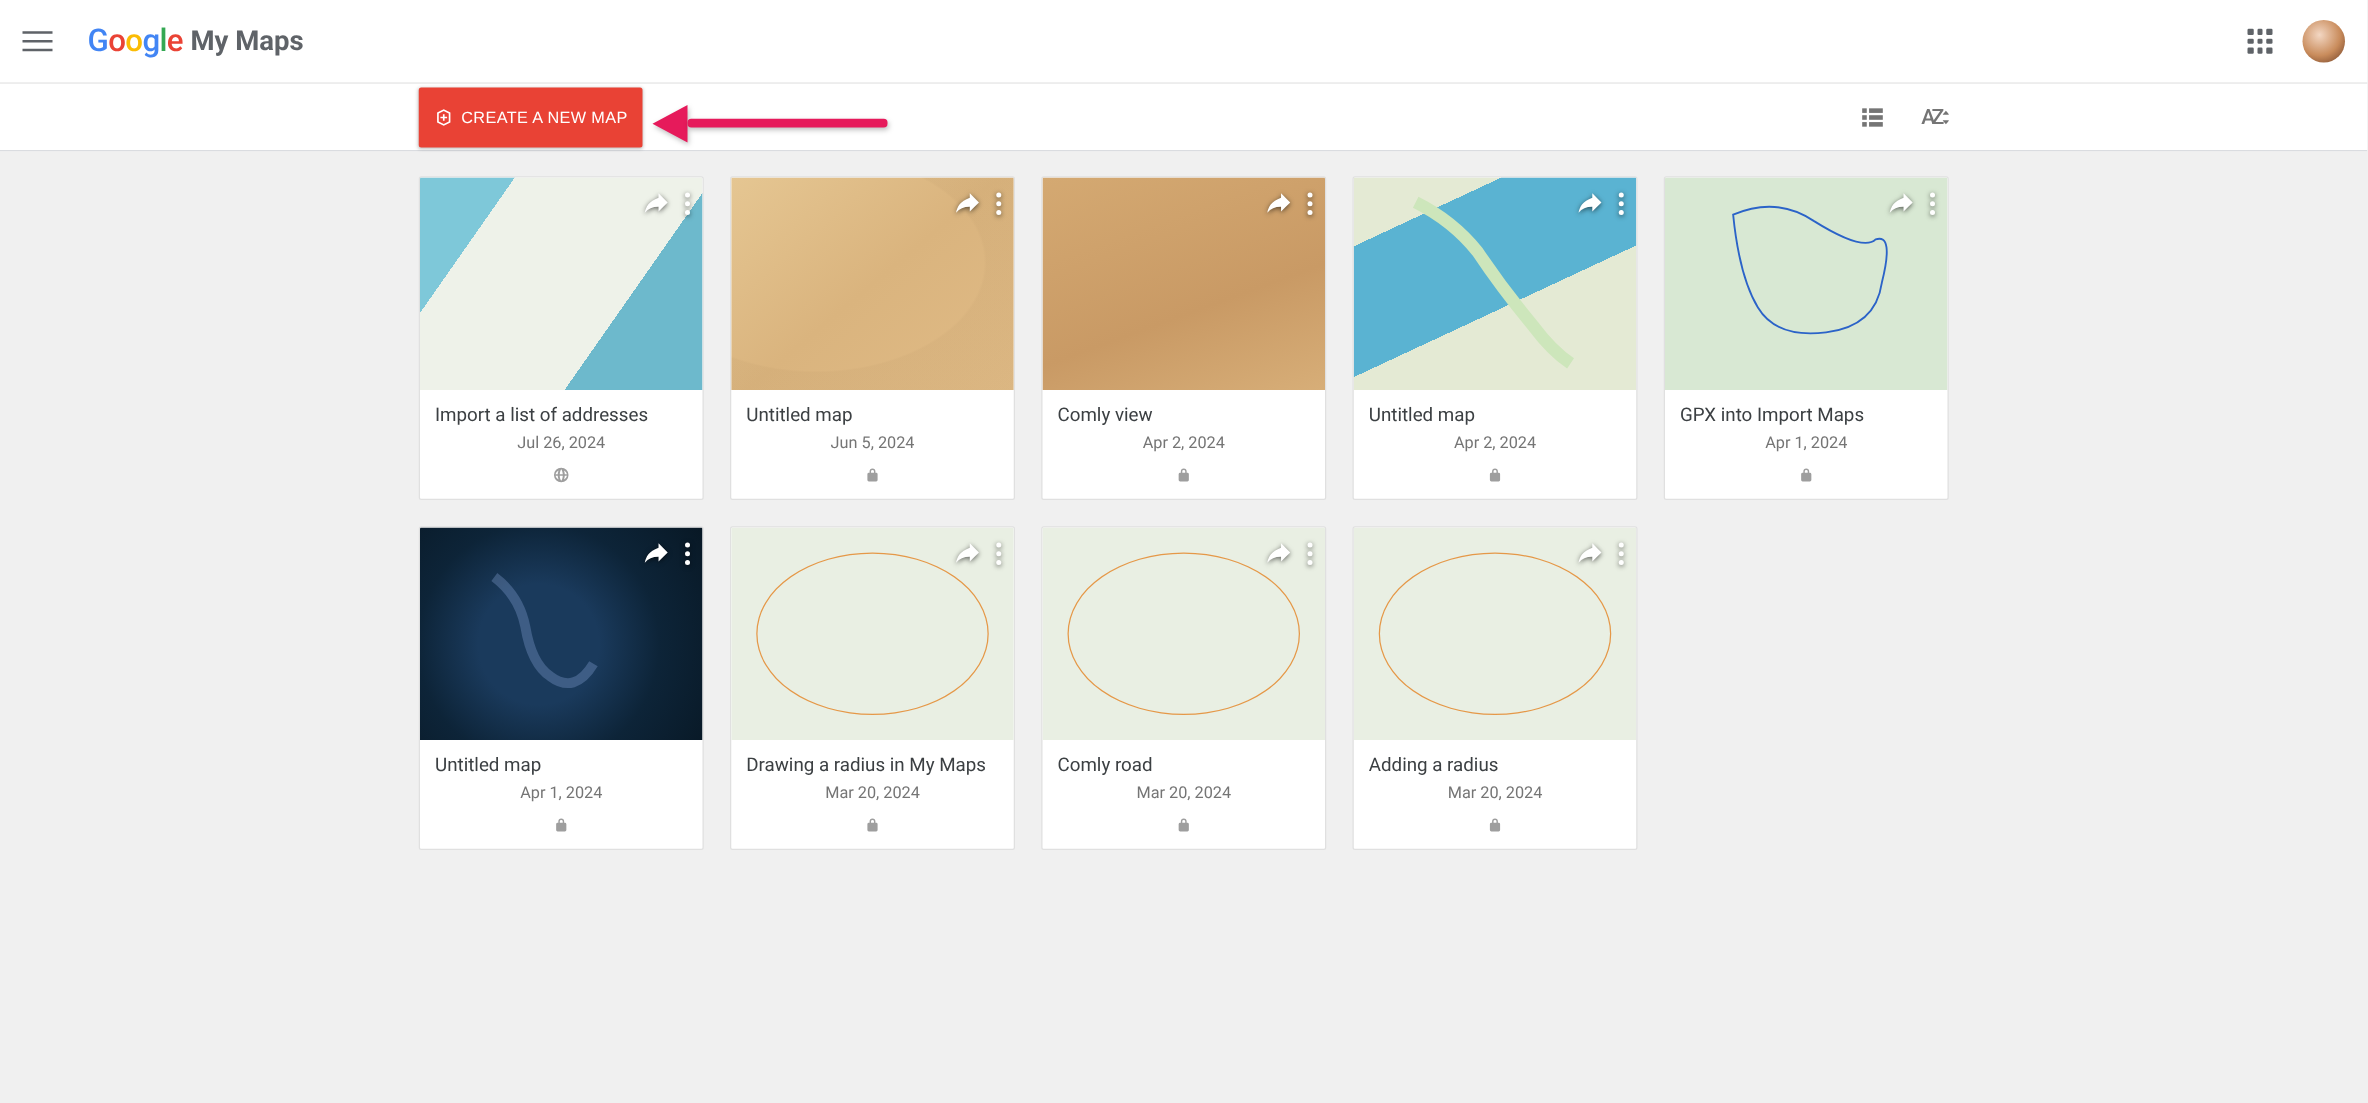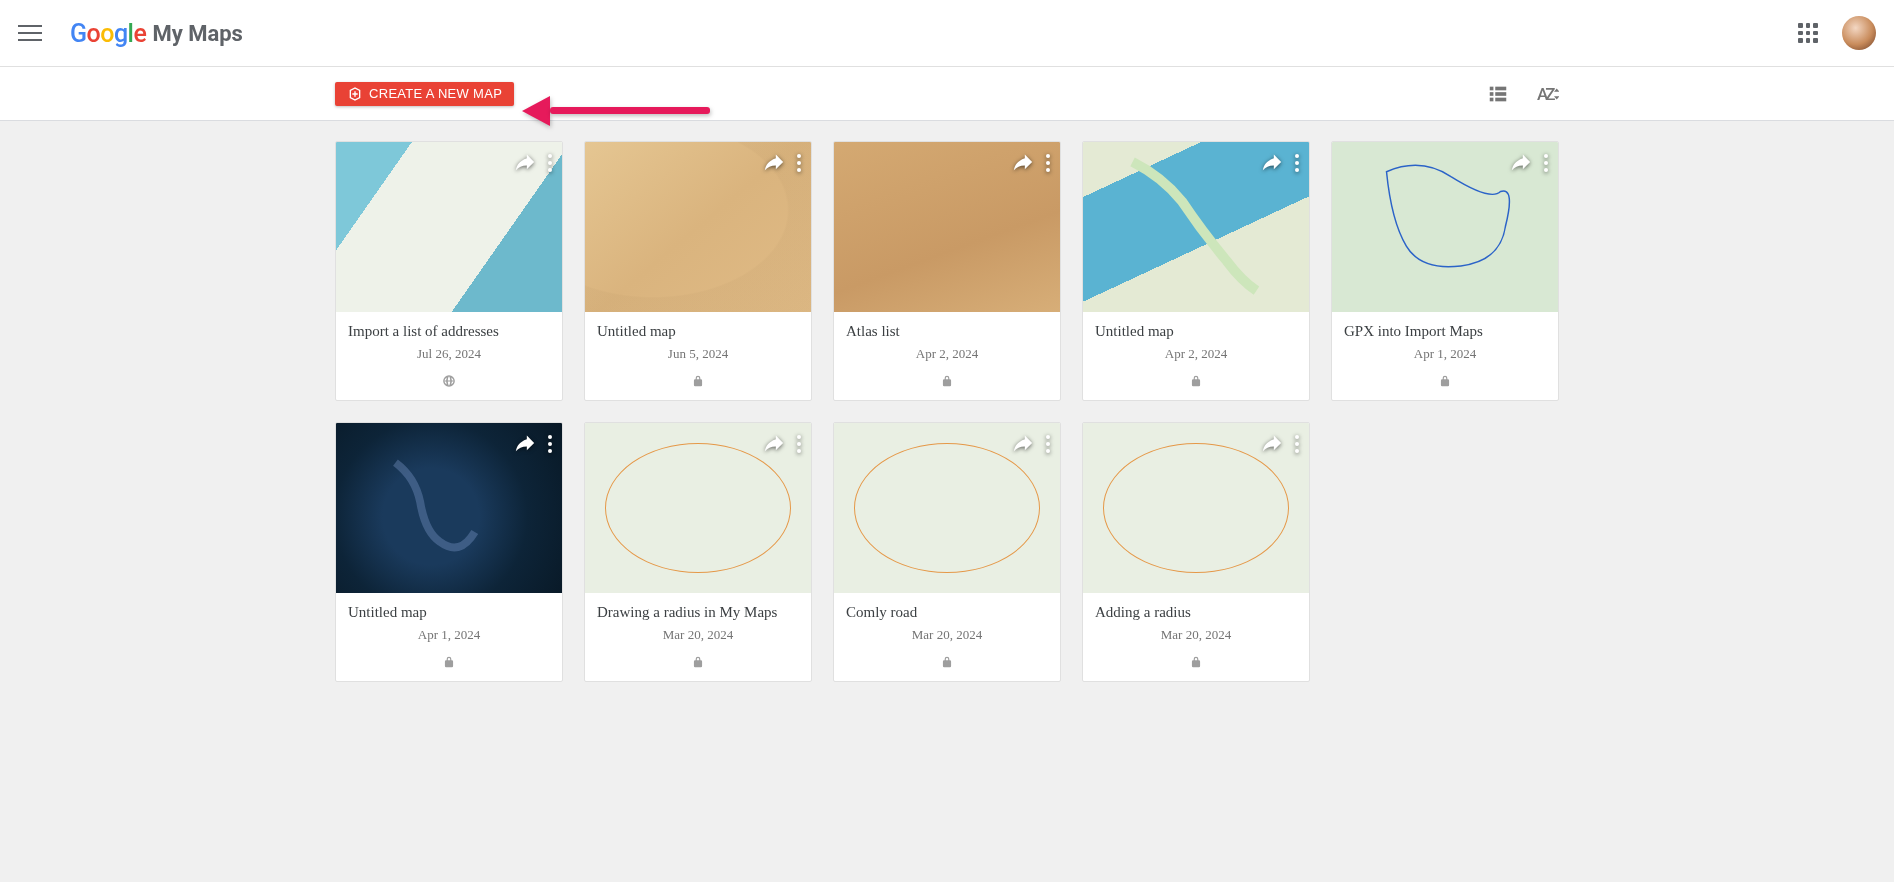--- a/index.html
+++ b/index.html
@@ -41,21 +41,21 @@
     margin:0 auto;
     display:flex;
     align-items:center;
     position:relative;
     padding: 0 163px;
   }
   .create-btn {
     background:#e94235;
     color:#fff;
     border:none;
-    height:24px;
+    height:48px;
     padding:0 12px;
     font-size:13px;
     font-weight:500;
     display:flex;
     align-items:center;
     gap:6px;
     cursor:pointer;
     border-radius:2px;
     box-shadow:0 1px 3px rgba(0,0,0,.25);
     letter-spacing:.3px;
@@ -102,21 +102,21 @@
     overflow:hidden;
     cursor:pointer;
     position:relative;
   }
   .thumb { width:100%; height:170px; position:relative; background:#d6e6ea; }
   .thumb-overlay { position:absolute; top:8px; right:8px; display:flex; gap:10px; z-index:2; }
   .share-icon, .dots-icon { color:#fff; filter: drop-shadow(0 1px 2px rgba(0,0,0,.6)); cursor:pointer; }
   .share-icon svg { width:22px; height:22px; fill:#fff; }
   .dots-icon { display:flex; flex-direction:column; gap:3px; padding:4px 2px; }
   .dots-icon span { width:4px; height:4px; background:#fff; border-radius:50%; }
-  .card-body { padding:11px 12px 12px;font-family:Liberation Serif, serif; }
+  .card-body { padding:11px 12px 12px; }
   .card-title { font-size:15px; color:#3c4043; margin-bottom:6px; white-space:nowrap; overflow:hidden; text-overflow:ellipsis; }
   .card-meta { font-size:13px; color:#757575; display:flex; align-items:center; gap:10px;flex-direction:column; }
   .meta-icon svg { width:14px; height:14px; fill:#9e9e9e; vertical-align:middle; }
 
   
   .t-manhattan { background: linear-gradient(125deg, #7ec8d9 0%, #7ec8d9 22%, #eef2e9 22%, #eef2e9 68%, #6db9cc 68%); }
   .t-sand { background: linear-gradient(140deg, #e5c692 0%, #dab47e 50%, #e0bb86 100%); }
   .t-sand::after{ content:""; position:absolute; inset:0; background: radial-gradient(ellipse at 30% 40%, transparent 60%, rgba(105,75,40,.04) 61%); }
   .t-desert { background: linear-gradient(160deg, #d4a972 0%, #c99a65 60%, #d7ae78 100%); }
   .t-italy { background: linear-gradient(155deg, #e4ead4 0%, #e4ead4 20%, #5ab3d2 20%, #5ab3d2 58%, #e4ead4 58%); }
@@ -255,21 +255,21 @@
                 <path d="M14 9V5l8 8-8 8v-4.1c-5.3 0-9 1.7-12 5.1 1-5 3.5-10 12-13z"></path>
               </svg></span>
             <span class="dots-icon">
               <span></span>
               <span></span>
               <span></span>
             </span>
           </div>
         </div>
         <div class="card-body">
-          <div class="card-title">Atlas list</div>
+          <div class="card-title">Comly view</div>
           <div class="card-meta">
             <span>Apr 2, 2024</span>
             <span class="meta-icon"><svg viewBox="0 0 24 24">
                 <path d="M17 9h-1V7a4 4 0 0 0-8 0v2H7a2 2 0 0 0-2 2v8a2 2 0 0 0 2 2h10a2 2 0 0 0 2-2v-8a2 2 0 0 0-2-2zm-7-2a2 2 0 0 1 4 0v2h-4V7z"></path>
               </svg></span>
           </div>
         </div>
       </div>
       <div class="card">
         <div class="thumb t-italy">

